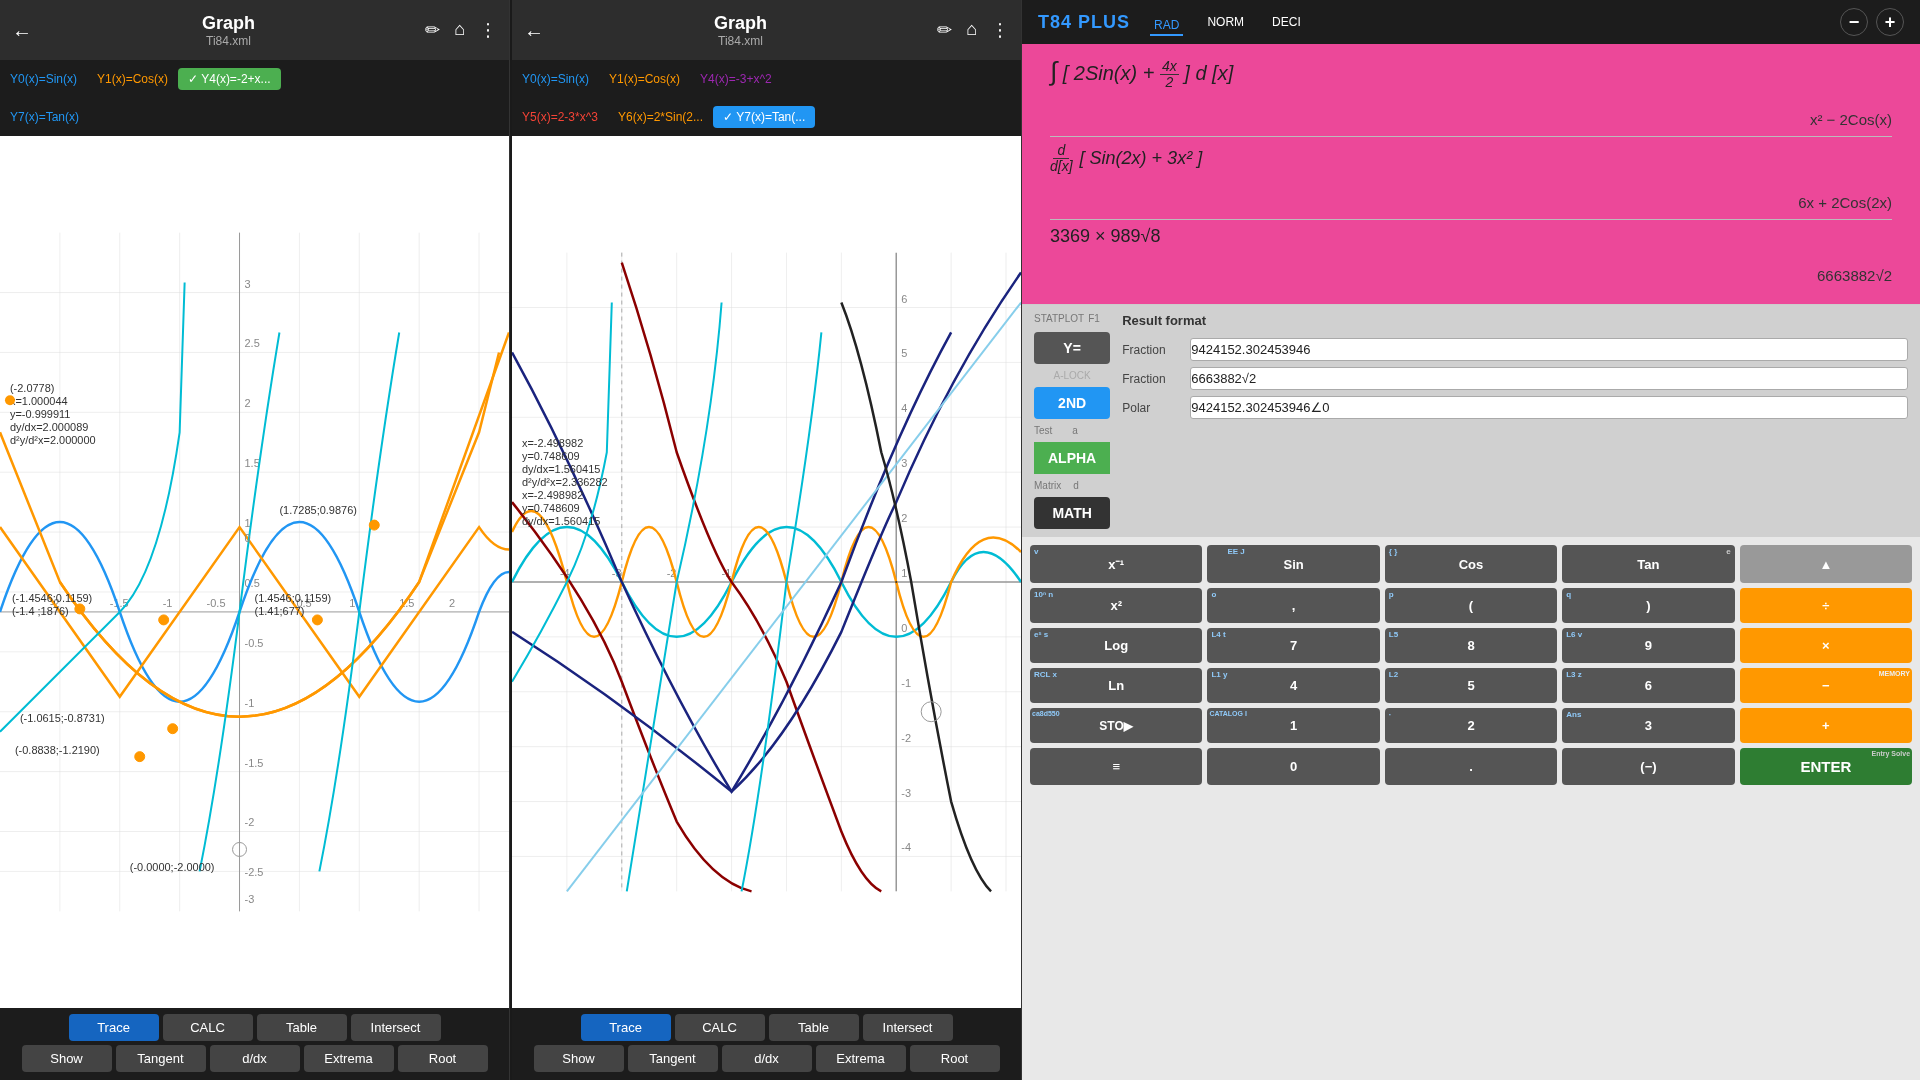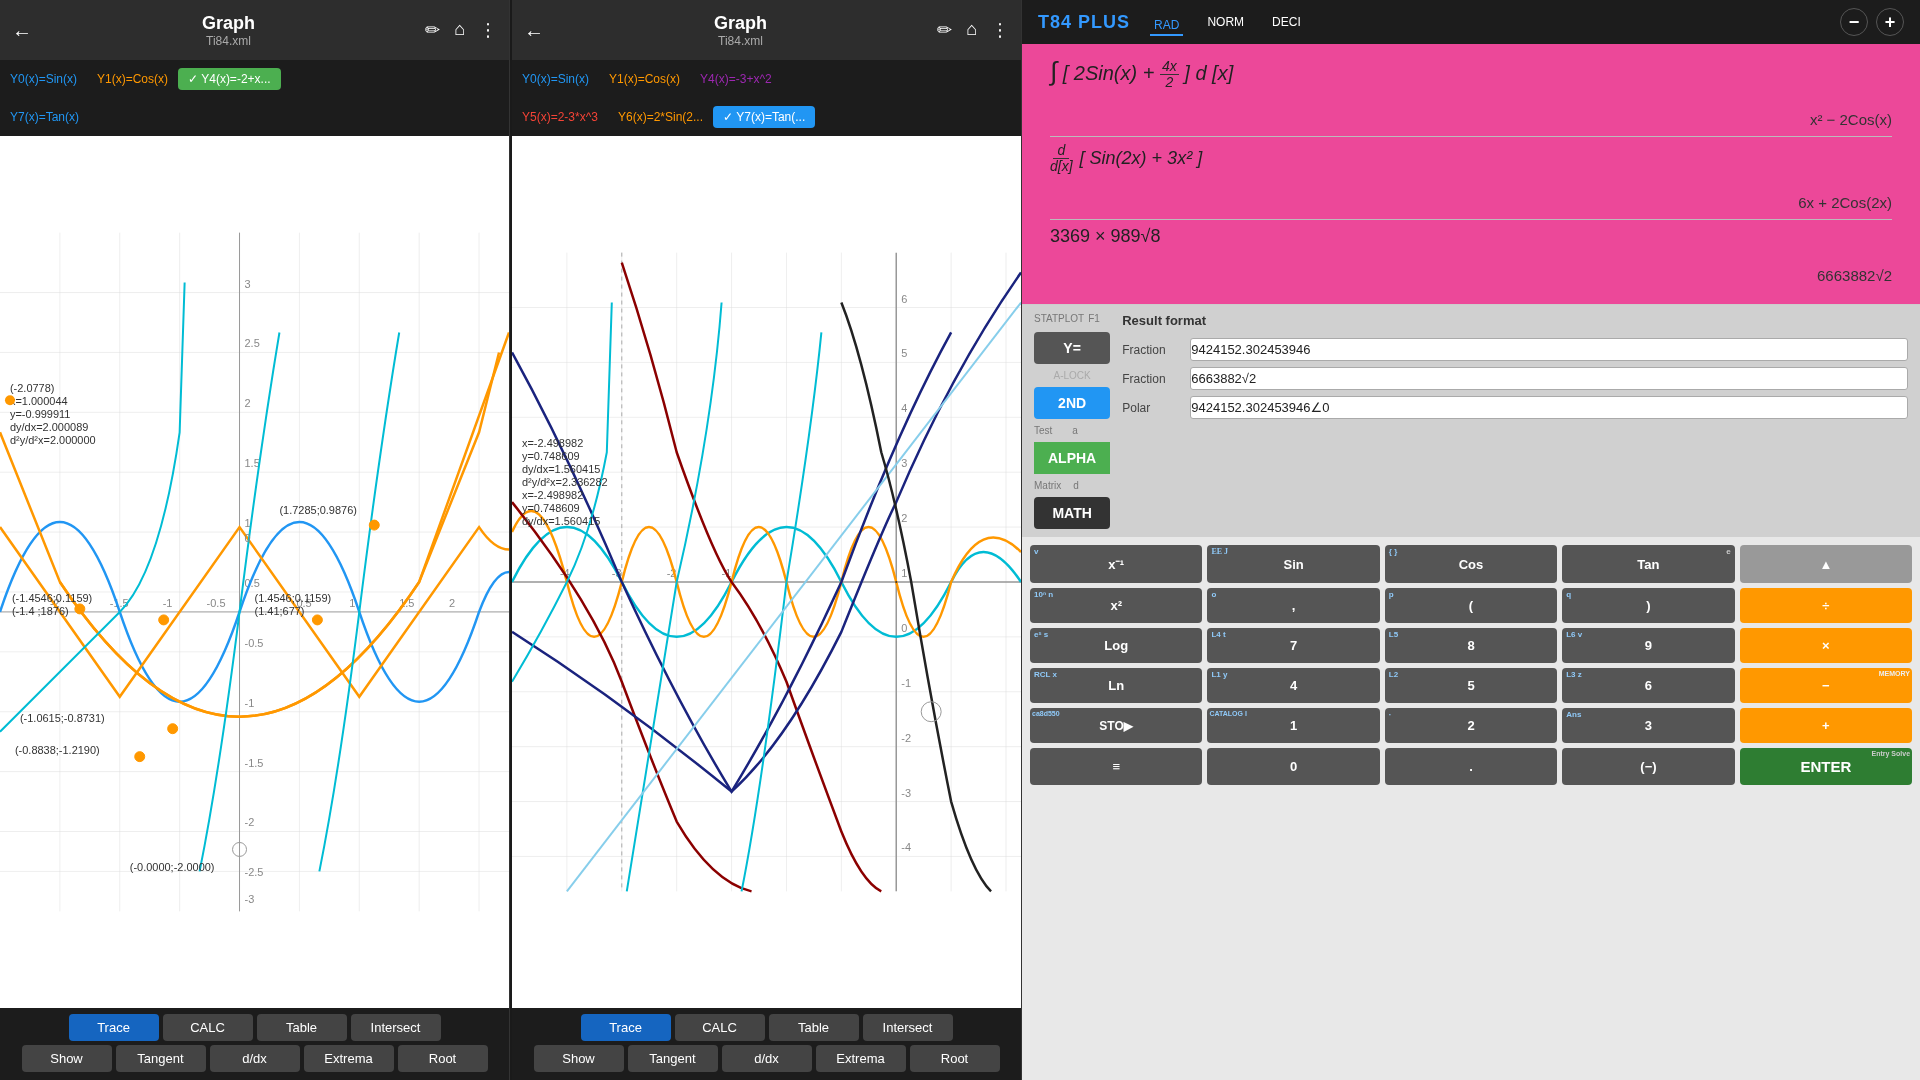--- a/index.html
+++ b/index.html
@@ -727,21 +727,21 @@
   </div>
 
   <div class="calc-keypad">
 
     <div class="keypad-row">
       <button class="key key-dark" style="position:relative;">
         <span style="position:absolute;top:2px;left:4px;font-size:8px;color:#90CAF9;">v</span>
         x⁻¹
       </button>
       <button class="key key-dark" style="position:relative;">
-        <span style="position:absolute;top:2px;left:4px;font-size:8px;color:#90CAF9;font-family:Liberation Serif, serif;">EE  J</span>
+        <span style="position:absolute;top:2px;left:20px;font-size:8px;color:#90CAF9;">EE  J</span>
         Sin
       </button>
       <button class="key key-dark" style="position:relative;">
         <span style="position:absolute;top:2px;left:4px;font-size:8px;color:#90CAF9;">{    }</span>
         Cos
       </button>
       <button class="key key-dark" style="position:relative;">
         <span style="position:absolute;top:2px;right:4px;font-size:8px;color:#ccc;">e</span>
         Tan
       </button>

